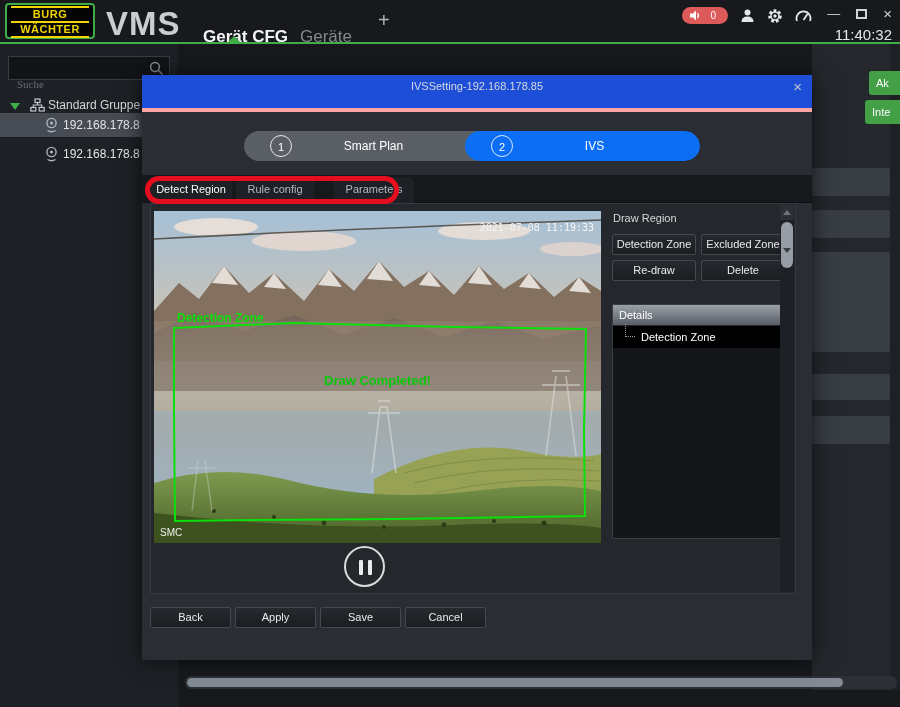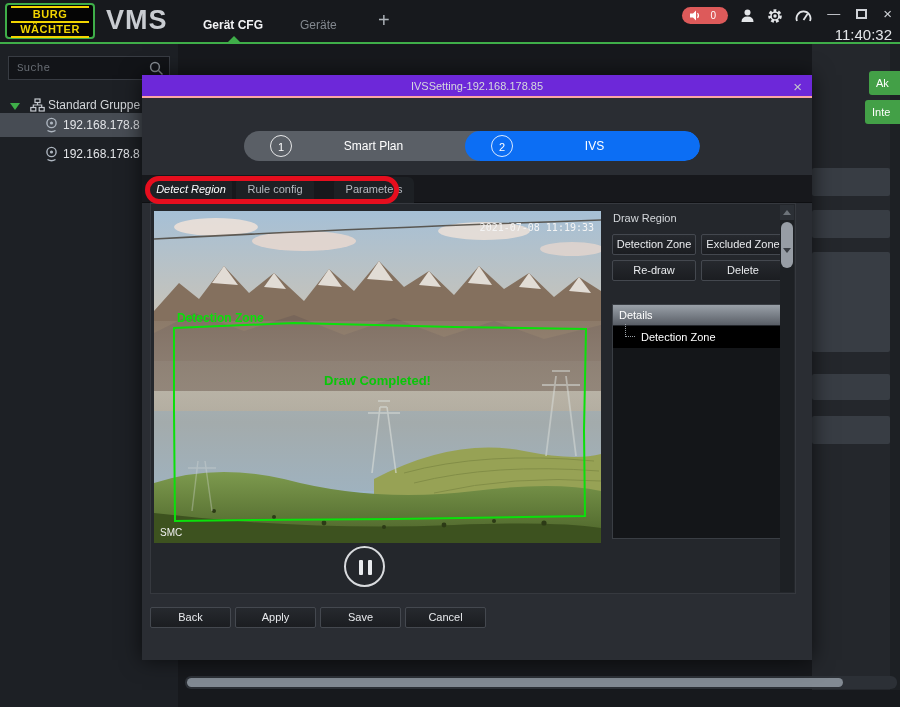--- a/index.html
+++ b/index.html
@@ -6,38 +6,38 @@
   html,body { background:#0d0e10; }
   body { font-family:"Liberation Sans", sans-serif; }
   #app { position:relative; width:900px; height:707px; background:#17191d; overflow:hidden; }
 
   
   .topbar { position:absolute; left:0; top:0; width:900px; height:44px; background:#17191d; border-bottom:2px solid #3fae49; z-index:5; }
   .logo { position:absolute; left:5px; top:3px; width:90px; height:36px; background:#050505; border:2px solid #3fae49; border-radius:4px; padding:1px 4px; }
   .logo .l1 { border-top:2px solid #f2d500; border-bottom:2px solid #f2d500; }
   .logo .l2 { border-bottom:2px solid #f2d500; }
   .logo span { display:block; text-align:center; color:#f2d500; font-weight:bold; font-size:11px; line-height:13px; letter-spacing:.5px; }
-  .vms { position:absolute; left:106px; top:5px; font-size:27px; font-weight:bold; color:#c9ccd1; letter-spacing:1px; }
-  .main-tab { position:absolute; top:4px; height:42px; line-height:42px; font-size:12px; cursor:default; }
+  .vms { position:absolute; left:106px; top:5px; font-size:33px; font-weight:bold; color:#c9ccd1; letter-spacing:1px; }
+  .main-tab { position:absolute; top:16px; height:42px; line-height:42px; font-size:17px; cursor:default; }
   .main-tab.active { color:#f2f3f5; font-weight:bold; }
   .main-tab.inactive { color:#83888f; }
   .tab-notch { position:absolute; left:228px; top:36px; width:0; height:0; border-left:6px solid transparent; border-right:6px solid transparent; border-bottom:6px solid #3fae49; }
   .add-tab { position:absolute; left:378px; top:0; height:42px; line-height:40px; font-size:20px; color:#aeb3b9; }
   .tb-right { position:absolute; right:88px; top:7px; display:flex; align-items:center; gap:12px; }
   .alarm-pill { display:flex; align-items:center; gap:8px; background:#dd5a5a; border-radius:9px; height:17px; padding:0 12px 0 8px; }
   .alarm-pill .cnt { color:#fff; font-size:10px; }
   .win-ctrl { position:absolute; top:6px; display:flex; gap:16px; right:8px; align-items:center; }
   .win-ctrl .wc { color:#d0d3d8; font-size:13px; line-height:16px; }
   .wc-max { width:11px; height:10px; border:2px solid #d0d3d8; }
   .clock { position:absolute; right:8px; top:26px; font-size:15px; color:#e4e6e9; }
 
   
   .sidebar { position:absolute; left:0; top:44px; width:178px; bottom:0; background:#1d2025; z-index:2; }
   .search-box { position:absolute; left:8px; top:12px; width:162px; height:24px; background:#121418; border:1px solid #383c43; }
-  .search-box input { position:absolute; left:0; top:0; width:138px; height:22px; background:transparent; border:0; outline:none; color:#c7cad0; font-size:11px; padding:0 0 0 8px; font-family:Liberation Mono, monospace; }
+  .search-box input { position:absolute; left:0; top:16px; width:138px; height:22px; background:transparent; border:0; outline:none; color:#c7cad0; font-size:11px; padding:0 0 0 8px; font-family:Liberation Serif, serif; }
   .search-box input::placeholder { color:#676c73; }
   .search-ic { position:absolute; right:5px; top:4px; }
   .tree-group { position:absolute; left:0; top:44px; width:178px; height:24px;margin-top:6px; }
   .tw-arrow { position:absolute; left:10px; top:9px; width:0; height:0; border-left:5px solid transparent; border-right:5px solid transparent; border-top:7px solid #3fae49; }
   .grp-ic { position:absolute; left:30px; top:4px; }
   .tree-group .lbl { position:absolute; left:48px; top:4px; font-size:12px; color:#d3d6da; white-space:nowrap; }
   .dev-row { position:absolute; left:0; width:178px; height:24px; }
   .dev-row.sel { background:#474c54; }
   .dev-row .cam { position:absolute; left:44px; top:4px; }
   .dev-row .lbl { position:absolute; left:63px; top:5px; font-size:12px; color:#e2e4e8; white-space:nowrap; }
@@ -45,34 +45,34 @@
   
   .bgfrag { position:absolute; left:812px; top:44px; width:88px; height:646px; background:#24272c; z-index:1; }
   .bgfrag .col { position:absolute; left:78px; top:0; width:10px; height:100%; background:#1d2024; }
   .bg-row { position:absolute; left:0; width:78px; background:#383d44; border-radius:2px; }
   .bg-btn { position:absolute; background:#43a047; border-radius:3px; color:#fff; font-size:11px; line-height:24px; padding-left:7px; height:24px; z-index:3; }
   .hscroll { position:absolute; left:185px; top:676px; width:712px; height:13px; background:#2c3036; border-radius:6px; z-index:2; }
   .hscroll .thumb { position:absolute; left:2px; top:2px; width:656px; height:9px; background:#828a93; border-radius:5px; }
 
   
   .dialog { position:absolute; left:142px; top:75px; width:670px; height:585px; background:#2a2d33; box-shadow:0 0 20px rgba(0,0,0,.65); z-index:10; }
-  .dlg-title { position:absolute; left:0; top:0; width:100%; height:23px; background:#6d28d9; border-bottom:2px solid #fca5a5; }
+  .dlg-title { position:absolute; left:0; top:0; width:100%; height:37px; background:#1d4ed8; border-bottom:4px solid #fca5a5; }
   .dlg-title .t { display:block; text-align:center; line-height:23px; font-size:11px; color:#d6d9dd; }
   .dlg-close { position:absolute; right:10px; top:1px; font-size:15px; color:#c3c7cc; line-height:21px; cursor:default; }
 
   .stepper { position:absolute; left:102px; top:56px; width:456px; height:30px; border-radius:15px; overflow:hidden; display:flex; }
   .step { flex:1; display:flex; align-items:center; }
   .step1 { background:#5a5f66; }
   .step2 { background:#0c6ef4; border-radius:15px; margin-left:-14px; }
   .step .ring { width:22px; height:22px; border:1px solid rgba(255,255,255,.85); border-radius:50%; color:#fff; font-size:11px; line-height:22px; text-align:center; margin-left:26px; flex:0 0 auto; }
   .step .slbl { flex:1; text-align:center; color:#fff; font-size:12px; margin-right:24px; }
 
   .tabstrip { position:absolute; left:0; top:100px; width:100%; height:28px; background:#17181c; border-bottom:1px solid #0e0f12; }
   .sub-tab { position:absolute; top:2px; height:26px; line-height:25px; text-align:center; font-size:11px; background:#1d2024; border-radius:6px 6px 0 0; }
-  .sub-tab.active { color:#fafbfc;font-style:italic; }
+  .sub-tab.active { color:#fafbfc; }
   .sub-tab.inactive { color:#b6bac0; }
   .red-oval { position:absolute; left:3px; top:101px; width:254px; height:28px; border:5px solid #e60e1e; border-radius:16px; z-index:6; pointer-events:none; }
 
   .panel { position:absolute; left:8px; top:128px; width:646px; height:391px; background:#24272c; border:1px solid #36393f; }
   .video { position:absolute; left:3px; top:7px; width:447px; height:332px; background:#9db6c9; }
 
   .ctl { position:absolute; left:461px; top:6px; width:173px; }
   .ctl-title { font-size:11px; color:#d5d8dc; margin:2px 0 10px 1px; }
   .zone-btns { display:grid; grid-template-columns:1fr 1fr; gap:5px; }
   .btn { background:linear-gradient(#26292e,#1b1d21); border:1px solid #44484f; border-radius:2px; color:#e9ebee; font-size:11px; height:21px; line-height:19px; text-align:center; cursor:default; }

